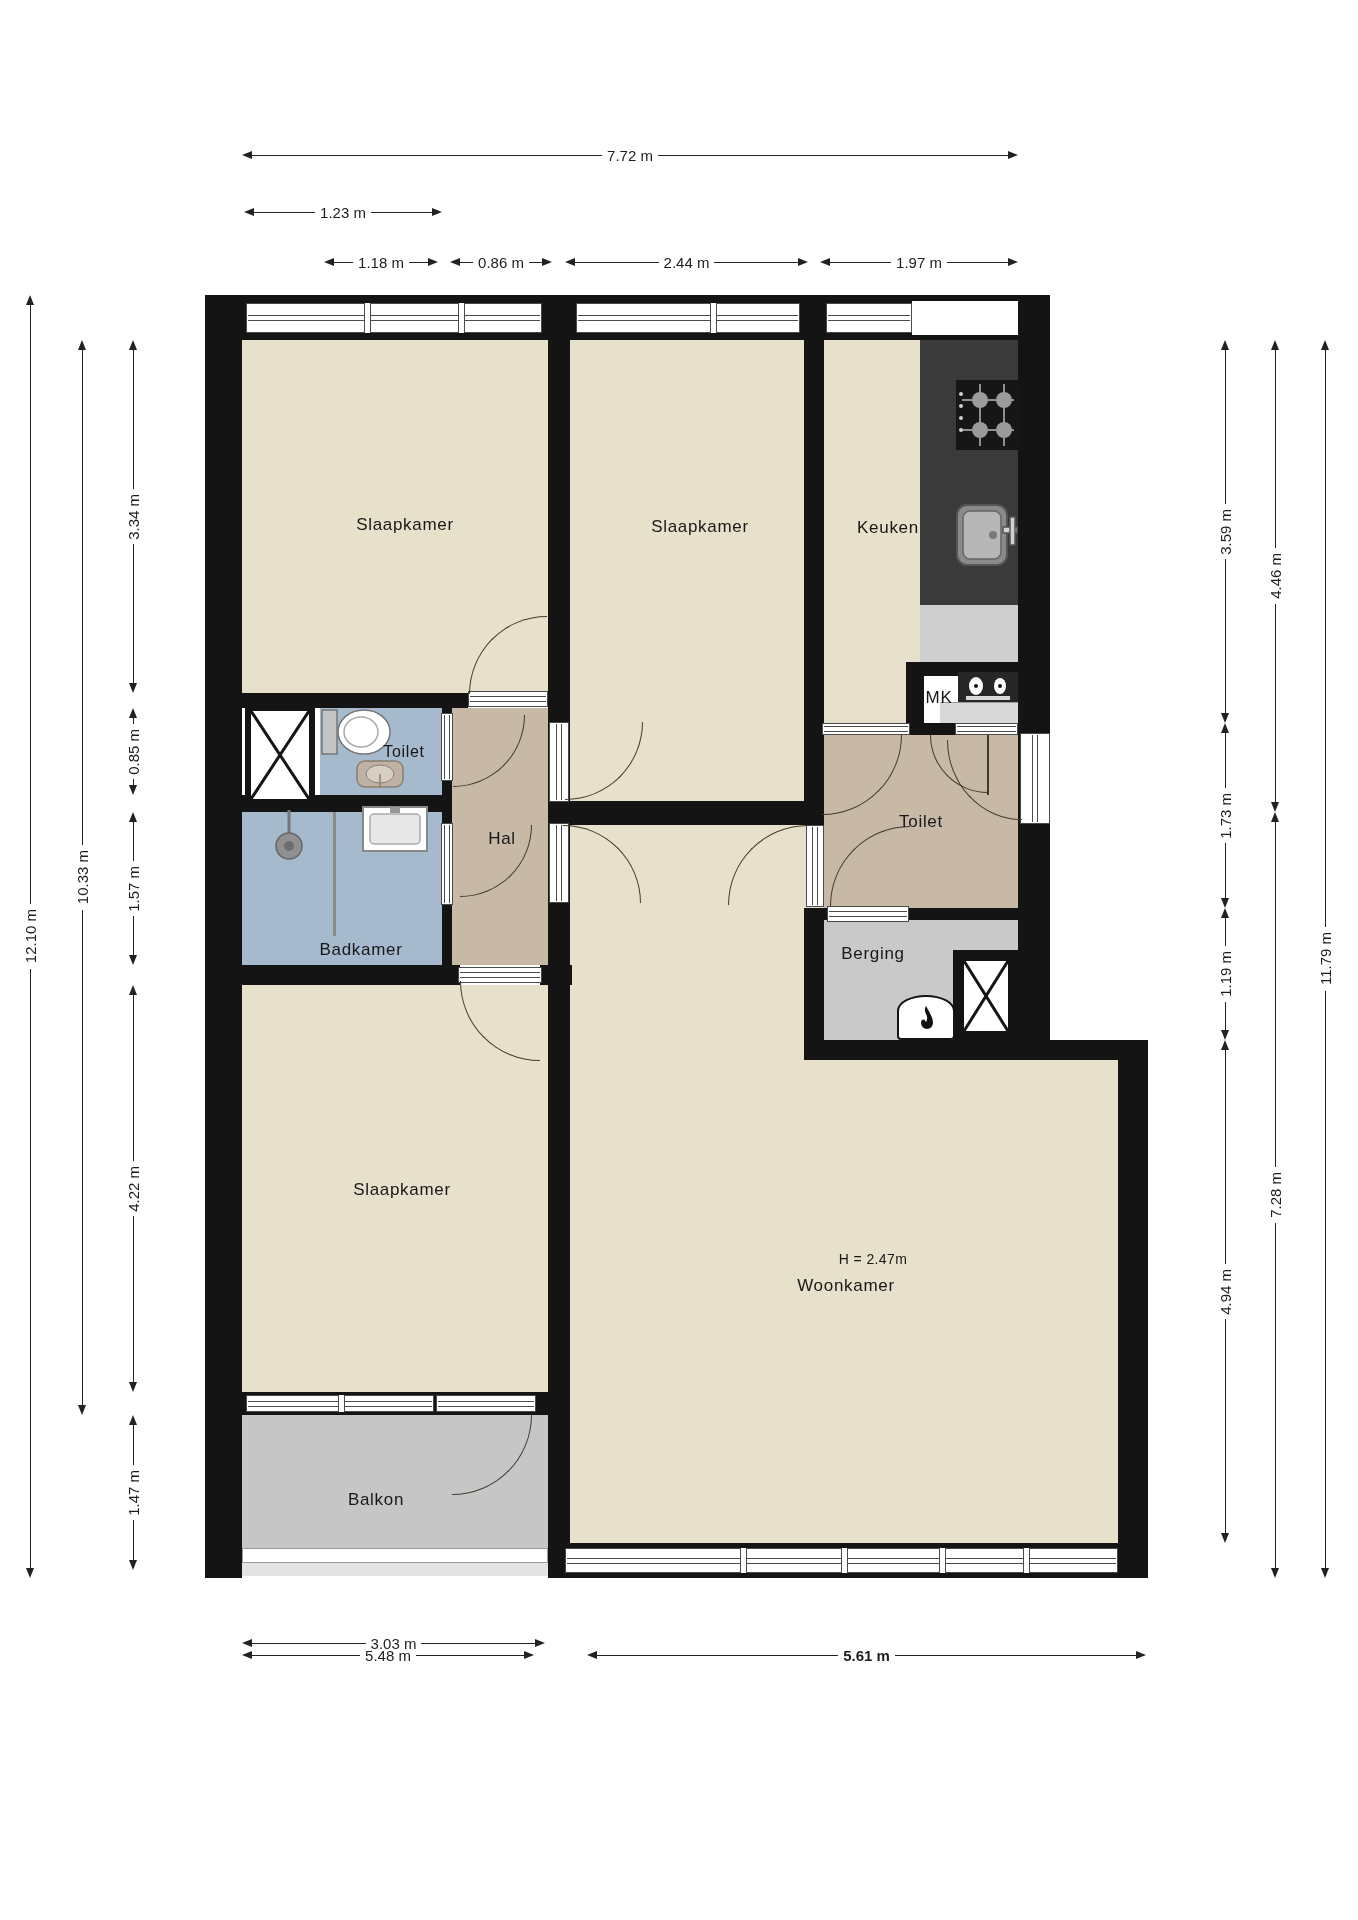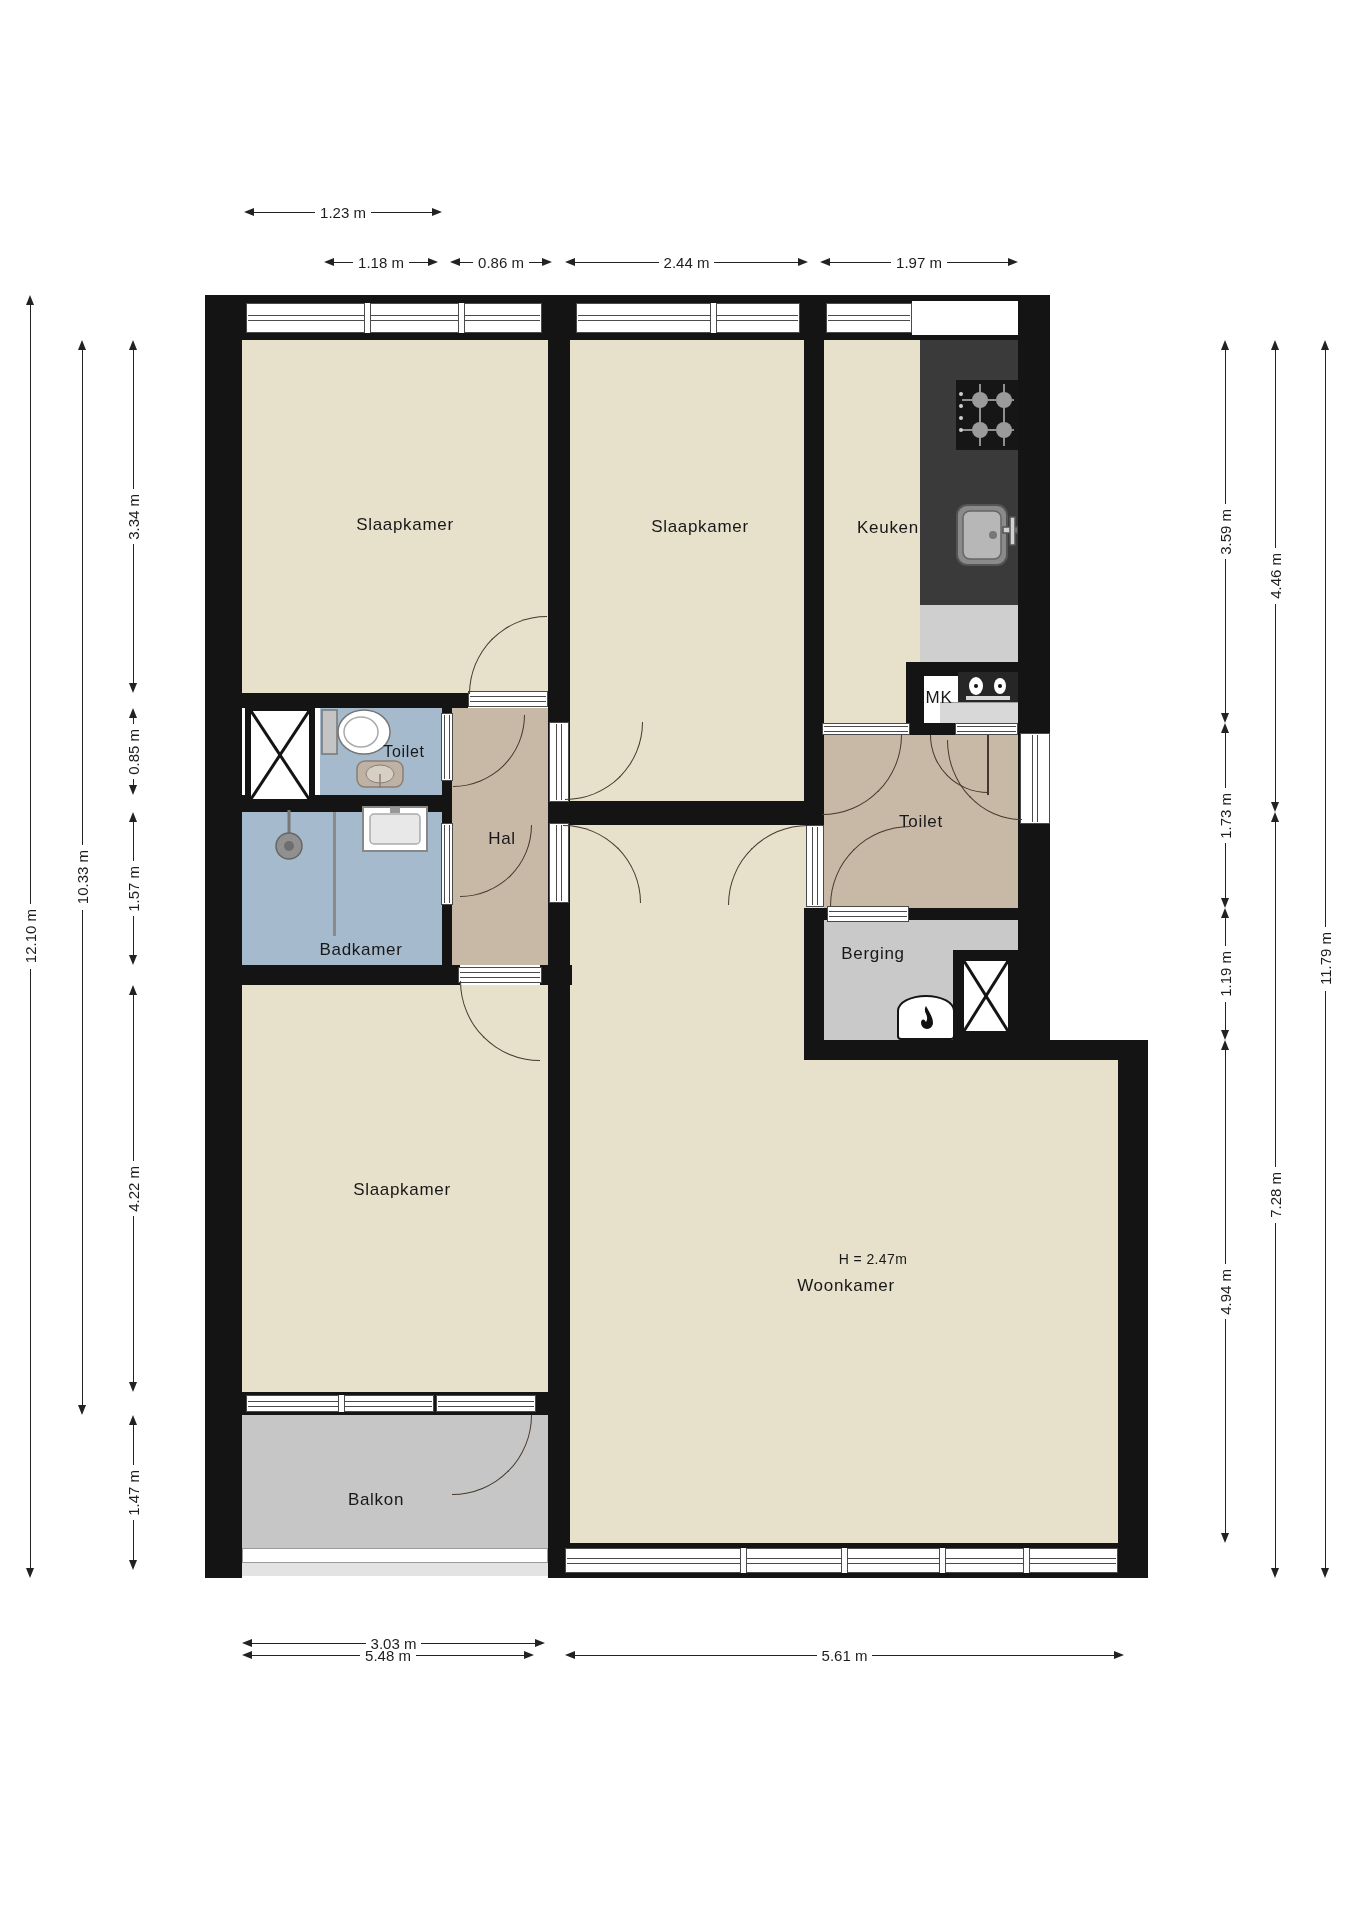--- a/index.html
+++ b/index.html
@@ -232,20 +232,27 @@
   <div class="rlabel" style="left:502px;top:839px;">Hal</div>
   <div class="rlabel" style="left:939px;top:698px;">MK</div>
   <div class="rlabel" style="left:921px;top:822px;">Toilet</div>
   <div class="rlabel" style="left:361px;top:950px;">Badkamer</div>
   <div class="rlabel" style="left:873px;top:954px;">Berging</div>
   <div class="rlabel" style="left:402px;top:1190px;">Slaapkamer</div>
   <div class="rlabel" style="left:846px;top:1238px;margin-top:48px;">Woonkamer</div>
   <div class="rlabel small" style="left:845px;top:1259px;margin-left:28px;">H = 2.47m</div>
   <div class="rlabel" style="left:376px;top:1500px;">Balkon</div>
 
+  <div class="dimh" style="left:242px;top:145px;width:776px;">
+    <span class="aL"></span>
+      <span class="line"></span>
+      <span class="dlabel">7.72 m</span>
+      <span class="line"></span>
+      <span class="aR"></span>
+  </div>
   <div class="dimh" style="left:244px;top:202px;width:198px;">
     <span class="aL"></span>
       <span class="line"></span>
       <span class="dlabel">1.23 m</span>
       <span class="line"></span>
       <span class="aR"></span>
   </div>
   <div class="dimh" style="left:324px;top:252px;width:114px;">
     <span class="aL"></span>
       <span class="line"></span>
@@ -375,21 +382,21 @@
       <span class="aD"></span>
   </div>
 
   <div class="dimh" style="left:242px;top:1645px;width:292px;">
     <span class="aL"></span>
       <span class="line"></span>
       <span class="dlabel">5.48 m</span>
       <span class="line"></span>
       <span class="aR"></span>
   </div>
-  <div class="dimh" style="left:565px;top:1645px;width:559px;">
+  <div class="dimh" style="left:587px;top:1645px;width:559px;font-weight:bold;">
     <span class="aL"></span>
       <span class="line"></span>
       <span class="dlabel">5.61 m</span>
       <span class="line"></span>
       <span class="aR"></span>
   </div>
   <div class="dimh" style="left:242px;top:1633px;width:303px;">
     <span class="aL"></span>
       <span class="line"></span>
       <span class="dlabel">3.03 m</span>

